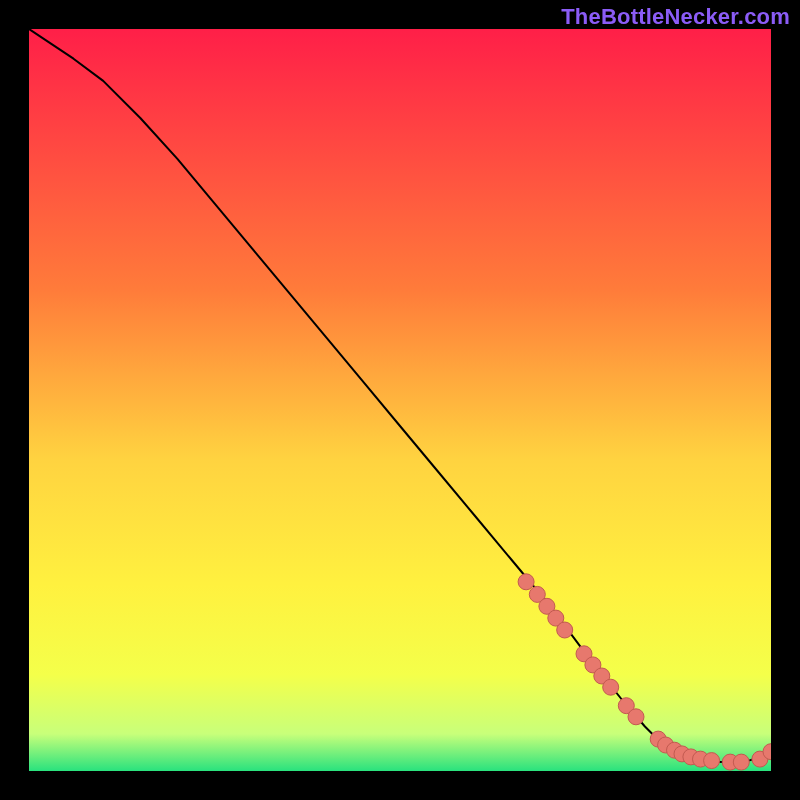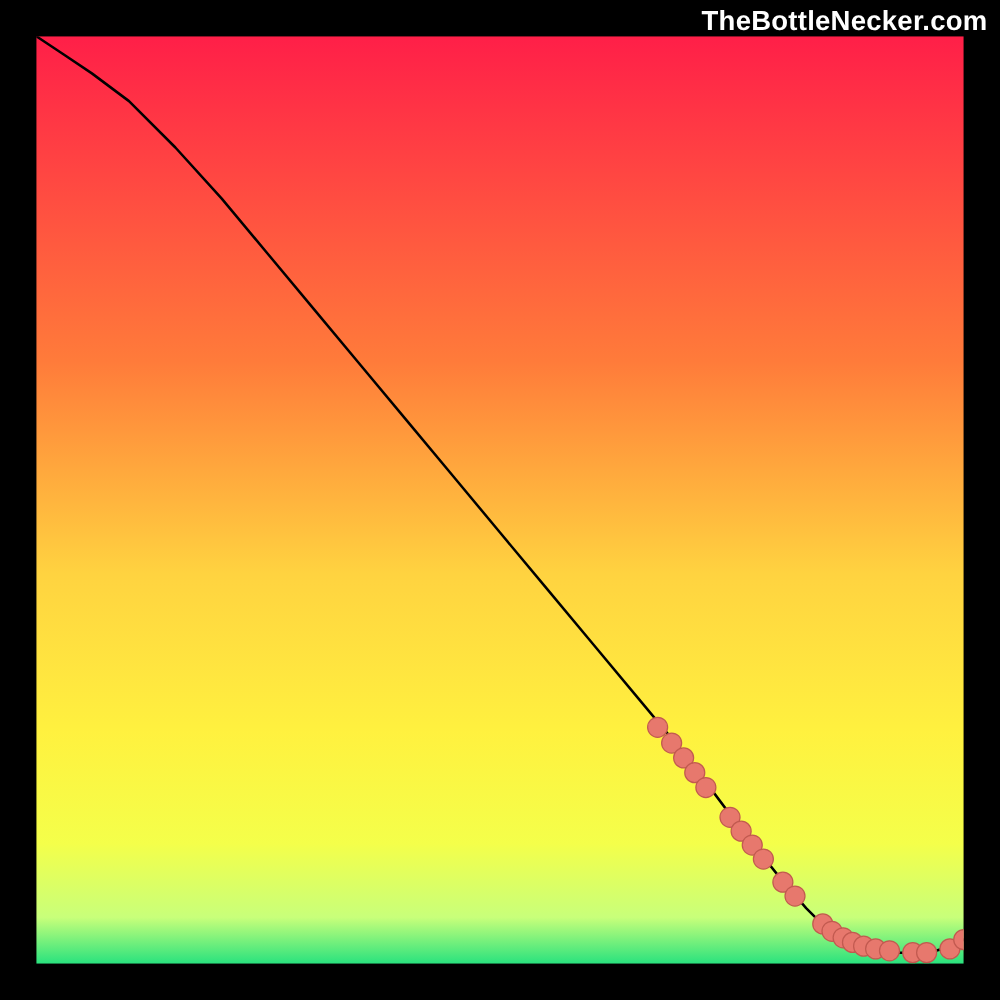--- a/index.html
+++ b/index.html
@@ -16,21 +16,21 @@
     width: 800px;
     height: 800px;
     background: #000;
   }
   .watermark {
     position: absolute;
     top: 4px;
     right: 10px;
     font-size: 22px;
     font-weight: 600;
-    color: #ffffff;
+    color: #8b5cf6;
     letter-spacing: 0.2px;
     z-index: 5;
   }
   svg.plot {
     position: absolute;
     left: 29px;
     top: 29px;
     width: 742px;
     height: 742px;
     display: block;

